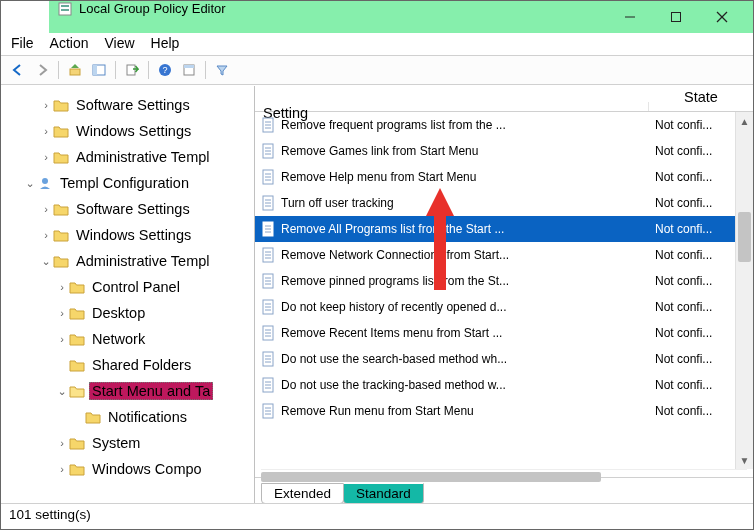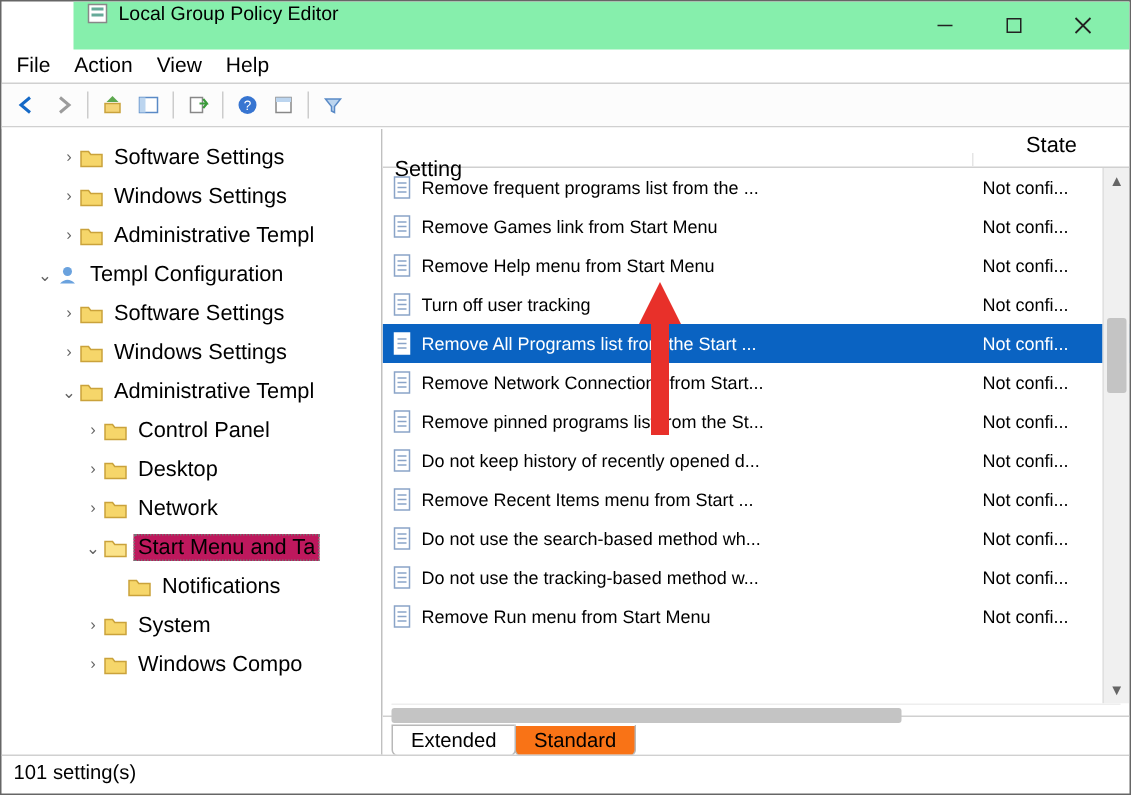--- a/index.html
+++ b/index.html
@@ -89,21 +89,21 @@
 
   
   .vscroll { position:absolute; right:0; top:0; bottom:0; width:18px; background:#f0f0f0; border-left:1px solid #e0e0e0; }
   .vscroll .thumb { position:absolute; left:2px; right:2px; top:100px; height:50px; background:#c4c4c4; border-radius:2px; }
   .vscroll .arrow { position:absolute; left:0; right:0; height:18px; display:flex; align-items:center; justify-content:center; color:#666; font-size:10px; }
   .vscroll .up{top:0;} .vscroll .down{bottom:0;}
 
   
   .tabs-row { height:26px; border-top:1px solid #d0d0d0; display:flex; align-items:flex-end; padding-left:6px; font-size:13.5px; background:#fff; }
   .tab { padding:2px 12px; border:1px solid #b8b8b8; border-top-left-radius:0; border-top-right-radius:0; border-bottom-left-radius:4px; border-bottom-right-radius:4px; margin-right:-1px; background:#fff; position:relative; top:1px; }
-  .tab.active { border-top:1px solid #fff; background:#f97316; }
+  .tab.active { border-top:1px solid #fff; background:#14b8a6; }
   .hscroll-placeholder { flex:1; height:14px; margin: 0 6px 2px 6px; border-top:1px solid #eee; position:relative; }
   .hscroll-thumb{ position:absolute; left:0; width:70%; top:2px; height:10px; background:#c4c4c4; border-radius:2px; }
 
   .statusbar { height:22px; border-top:1px solid #d0d0d0; padding:2px 8px; font-size:13.5px; display:flex; align-items:center; }
 
   
   .arrow-overlay { position:absolute; left:168px; top:68px; width:34px; height:110px; pointer-events:none; z-index:10; }
 
   
   svg { display:block; }
@@ -287,20 +287,29 @@
         </div>
       <div class="node ind-3">
           <span class="twisty">›</span>
           <span class="folder-ic">
             <svg viewBox="0 0 16 14">
               <path d="M1 3 L6 3 L7.5 5 L15 5 L15 13 L1 13 Z" fill="#f6d66a" stroke="#caa23b"></path>
             </svg>
           </span>
           <span class="node-label">Network</span>
         </div>
+      <div class="node ind-3">
+          <span class="twisty"> </span>
+          <span class="folder-ic">
+            <svg viewBox="0 0 16 14">
+              <path d="M1 3 L6 3 L7.5 5 L15 5 L15 13 L1 13 Z" fill="#f6d66a" stroke="#caa23b"></path>
+            </svg>
+          </span>
+          <span class="node-label">Shared Folders</span>
+        </div>
       <div class="node ind-3 selected">
           <span class="twisty">⌄</span>
           <span class="folder-ic">
             <svg viewBox="0 0 16 14">
               <path d="M1 3 L6 3 L7.5 5 L15 5 L15 13 L1 13 Z" fill="#fbe38a" stroke="#caa23b"></path>
             </svg>
           </span>
           <span class="node-label">Start Menu and Ta</span>
         </div>
       <div class="node ind-4">

